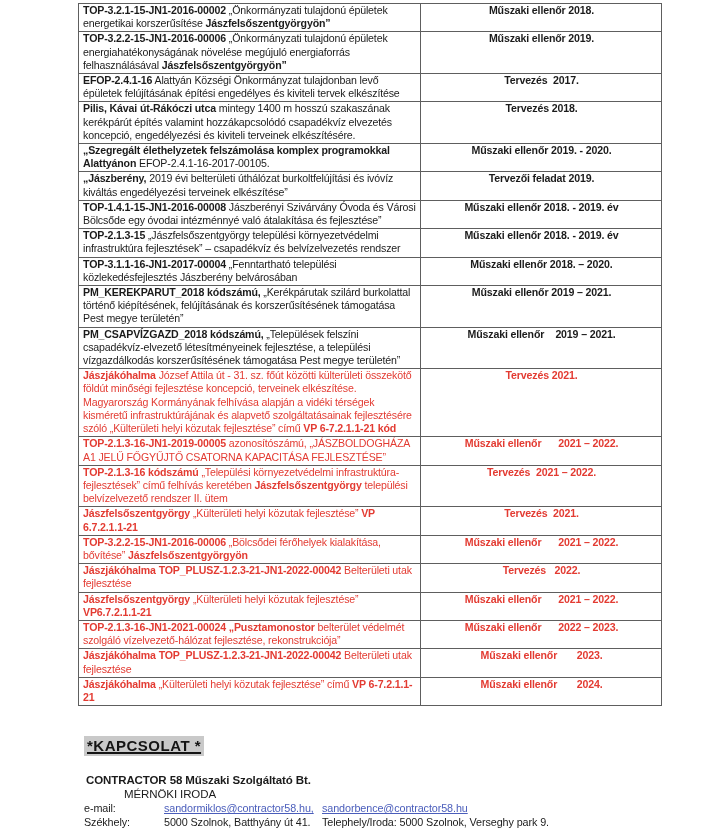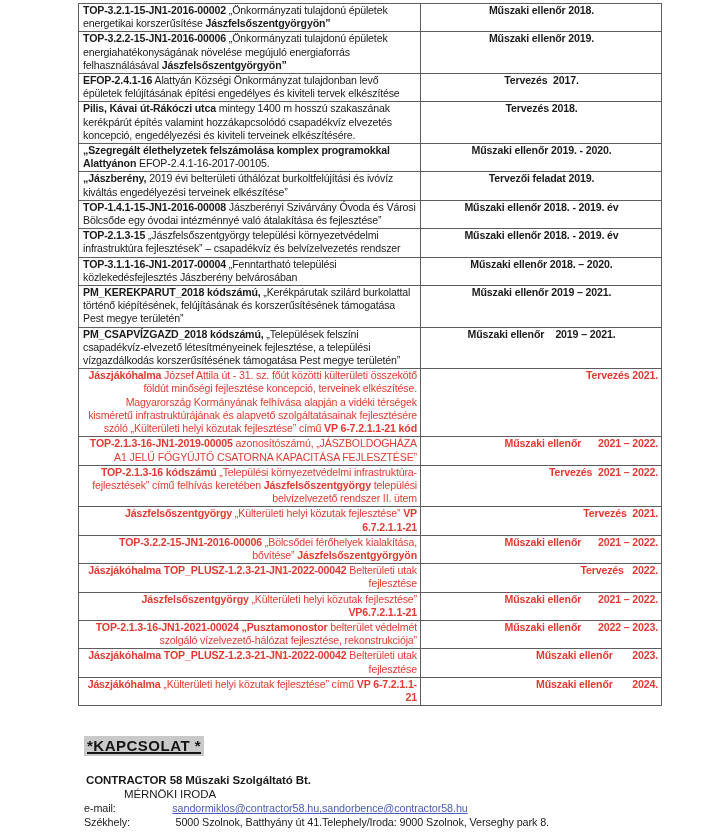--- a/index.html
+++ b/index.html
@@ -10,40 +10,40 @@
 
   
   table.projects { position:absolute; left:78px; top:3px; width:583px;
                    border-collapse:collapse; table-layout:fixed; }
   table.projects td { border:1px solid #5e5e5e; vertical-align:top;
                       font-size:10.6px; line-height:13.2px;
                       letter-spacing:-0.15px; padding:0 3px 1px 4px; }
   td.cl { width:342px; }
   td.cr { width:241px; text-align:center; font-weight:bold;
           white-space:pre-wrap; padding-left:2px; padding-right:2px; }
-  tr.red td { color:var(--red, #e33b32);text-align:right; }
+  tr.red td { color:var(--red, #e33b32); }
   td b { font-weight:bold; }
 
   
   .contact-heading { position:absolute; left:84px; top:736px;
                      display:inline-block; background:var(--hl, #c9c9c9);
                      font-size:15px; font-weight:bold; letter-spacing:0.5px;
                      padding:1px 3px 2px 3px; color:#141414;
                      text-decoration:underline;
                      text-decoration-thickness:2px; }
   .company { position:absolute; left:86px; top:774px;
              font-size:11.5px; font-weight:bold; letter-spacing:-0.1px; }
   .office  { position:absolute; left:124px; top:788px;
              font-size:11.5px; font-weight:normal; letter-spacing:-0.1px; }
   .info-row { position:absolute; left:84px; font-size:10.8px;
               letter-spacing:-0.1px; white-space:nowrap; }
   .row-email { top:802px; }
   .row-addr  { top:816px; }
   .info-label { display:inline-block; width:80px; }
-  .info-first { display:inline-block; width:158px;text-align:right; }
+  .info-first { display:inline-block; width:158px; }
   a.email-link { color:var(--link, #4a5dbb); text-decoration:underline; }
 </style>
 </head>
 <body>
 
 <div class="page">
 
   <table class="projects">
     <colgroup>
         <col style="width:342px">
@@ -141,16 +141,16 @@
 
   <div class="company">CONTRACTOR 58 Műszaki Szolgáltató Bt.</div>
 
   <div class="office">MÉRNÖKI IRODA</div>
 
   <div class="info-row row-email">
     <span class="info-label">e-mail:</span><span class="info-first"><a class="email-link" href="#">sandormiklos@contractor58.hu,</a></span><a class="email-link" href="#">sandorbence@contractor58.hu</a>
   </div>
 
   <div class="info-row row-addr">
-    <span class="info-label">Székhely:</span><span class="info-first">5000 Szolnok, Batthyány út 41.</span><span>Telephely/Iroda: 9000 Szolnok, Verseghy park 8.</span>
+    <span class="info-label">Székhely:</span><span class="info-first">5000 Szolnok, Batthyány út 41.</span><span>Telephely/Iroda: 5000 Szolnok, Verseghy park 9.</span>
   </div>
 
 </div>
 
 </body></html>

